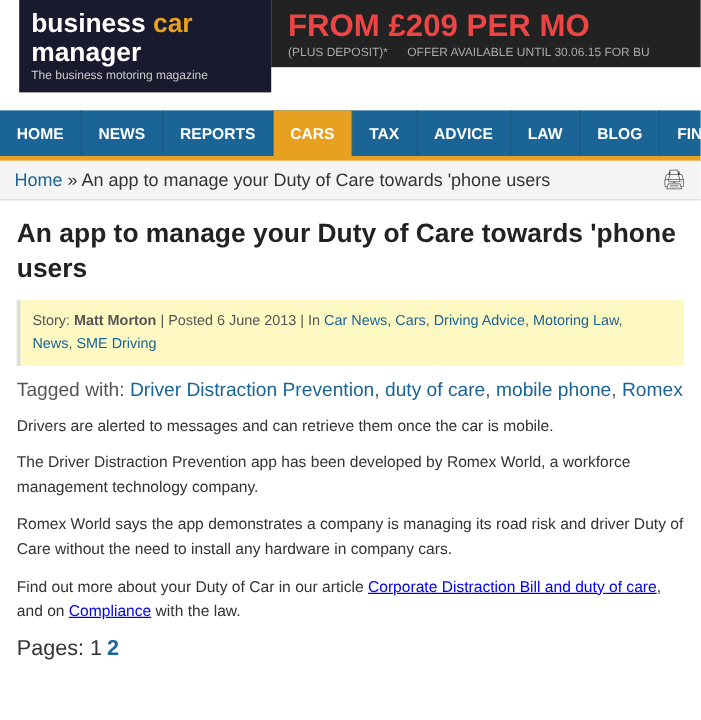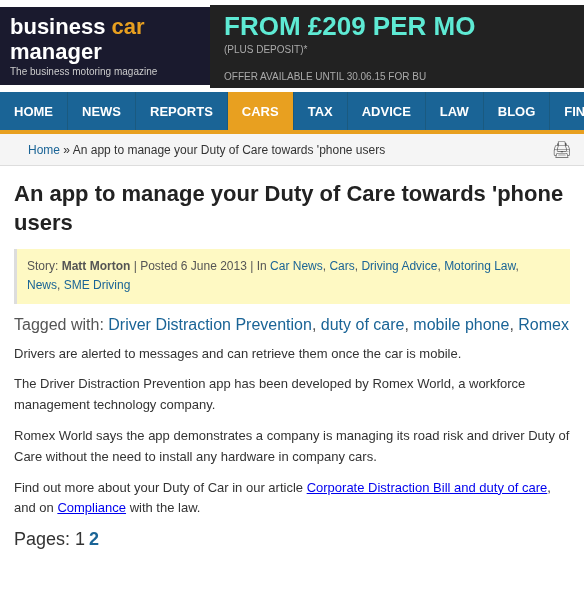--- a/index.html
+++ b/index.html
@@ -1,41 +1,41 @@
 <!DOCTYPE html>
 <html><head>
   <meta charset="utf-8">
   <style>
     * { margin: 0; padding: 0; box-sizing: border-box; }
     body { font-family: Arial, sans-serif; font-size: 13px; background: #fff; width: 584px; overflow-x: hidden; }
 
     
-    #header { display: flex; align-items: center; background: #fff; height: 92px; }
+    #header { display: flex; align-items: flex-start; background: #fff; height: 92px; padding-left: 16px; }
     #logo-area { background: #1a1a2e; width: 210px; display: flex; flex-direction: column; justify-content: center; padding: 8px 10px; flex-shrink: 0; }
     #logo-title { color: #fff; font-size: 22px; font-weight: bold; line-height: 1.1; }
     #logo-title span.biz { color: #fff; }
     #logo-title span.car { color: #e8a020; }
     #logo-subtitle { color: #ccc; font-size: 10px; margin-top: 2px; }
 
     #banner-area { background: #222; flex: 1; display: flex; flex-direction: column; justify-content: center; padding: 6px 14px; overflow: hidden; }
-    #banner-main { color: #5eead4; font-size: 26px; font-weight: 900; white-space: nowrap; }
-    #banner-sub { display: flex; gap: 16px; margin-top: 2px; flex-direction: column; }
+    #banner-main { color: #ef4444; font-size: 26px; font-weight: 900; white-space: nowrap; }
+    #banner-sub { display: flex; gap: 16px; margin-top: 2px; }
     #banner-sub span { color: #aaa; font-size: 10px; }
 
     
     #nav { background: #1a6496; display: flex; align-items: stretch; height: 38px; }
     .nav-item { color: #fff; font-size: 13px; font-weight: bold; padding: 0 14px; display: flex; align-items: center; cursor: pointer; border-right: 1px solid #1a5a80; text-decoration: none; white-space: nowrap; }
     .nav-item.active { background: #e8a020; color: #fff; }
 
     
     #nav-underline { height: 4px; background: #e8a020; }
 
     
     #breadcrumb-bar { background: #f5f5f5; border-bottom: 1px solid #ddd; padding: 6px 12px; display: flex; justify-content: space-between; align-items: center; }
-    #breadcrumb { font-size: 12px; color: #333; margin-left: 16px; }
+    #breadcrumb { font-size: 15px; color: #333; }
     #breadcrumb a { color: #1a6496; text-decoration: none; }
     #print-icon { color: #555; font-size: 16px; cursor: pointer; }
 
     
     #content { padding: 14px 14px 10px 14px; }
     #article-title { font-size: 22px; font-weight: bold; color: #222; line-height: 1.3; margin-bottom: 12px; }
 
     #story-meta { background: #fef9c3; border-left: 3px solid #ddd; padding: 8px 10px; font-size: 12px; color: #555; margin-bottom: 12px; line-height: 1.6; }
     #story-meta a { color: #1a6496; text-decoration: none; }
 

